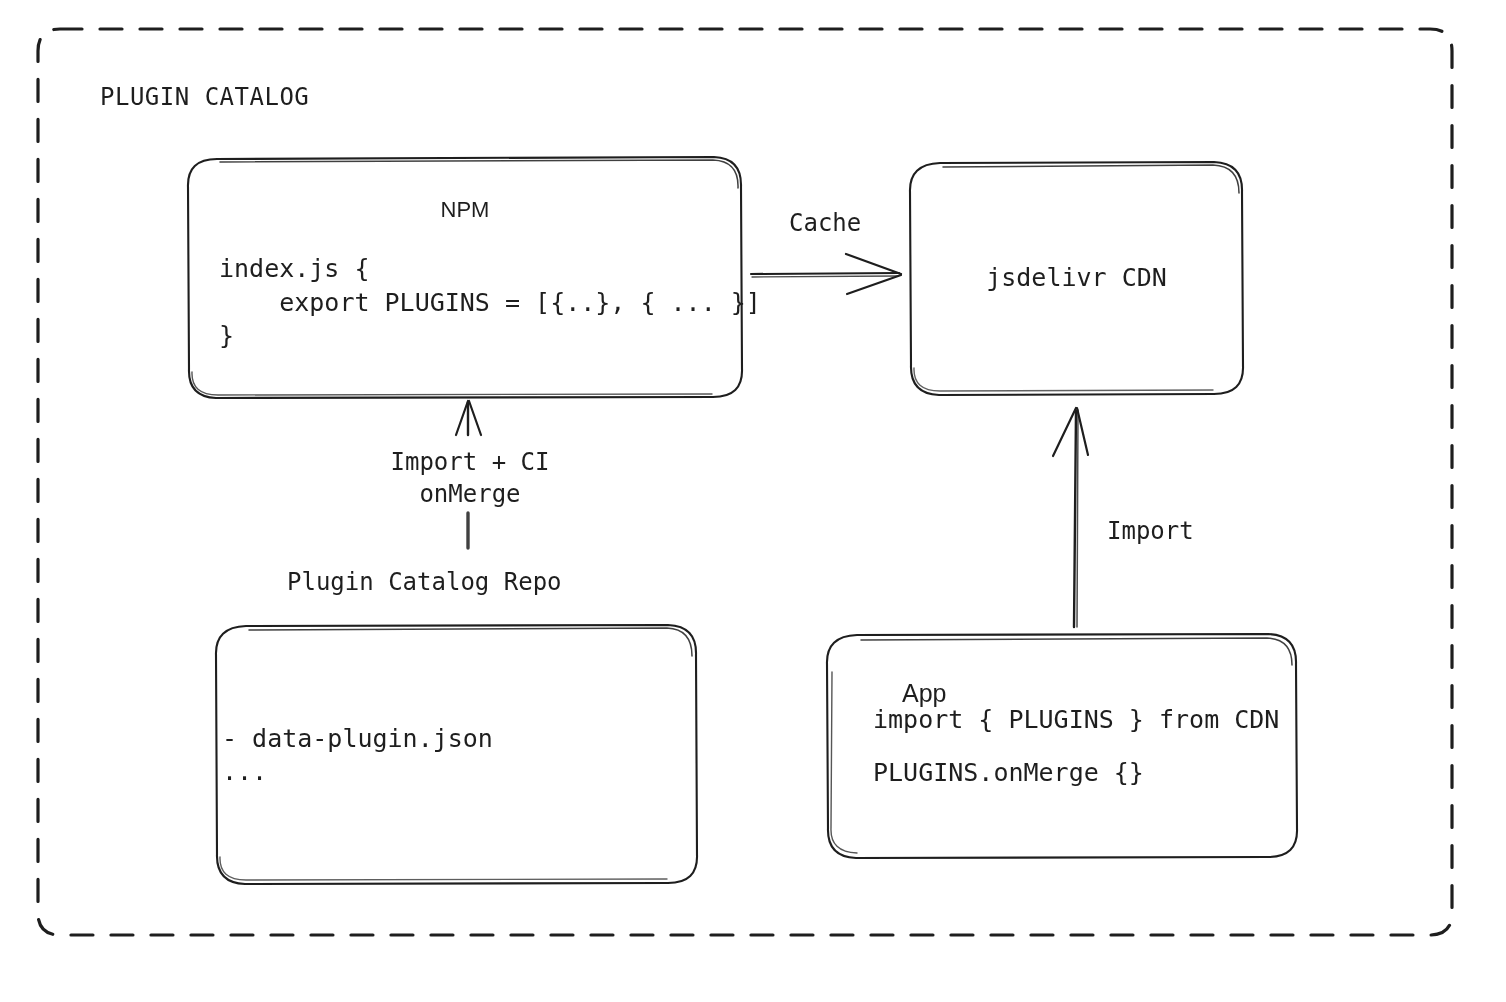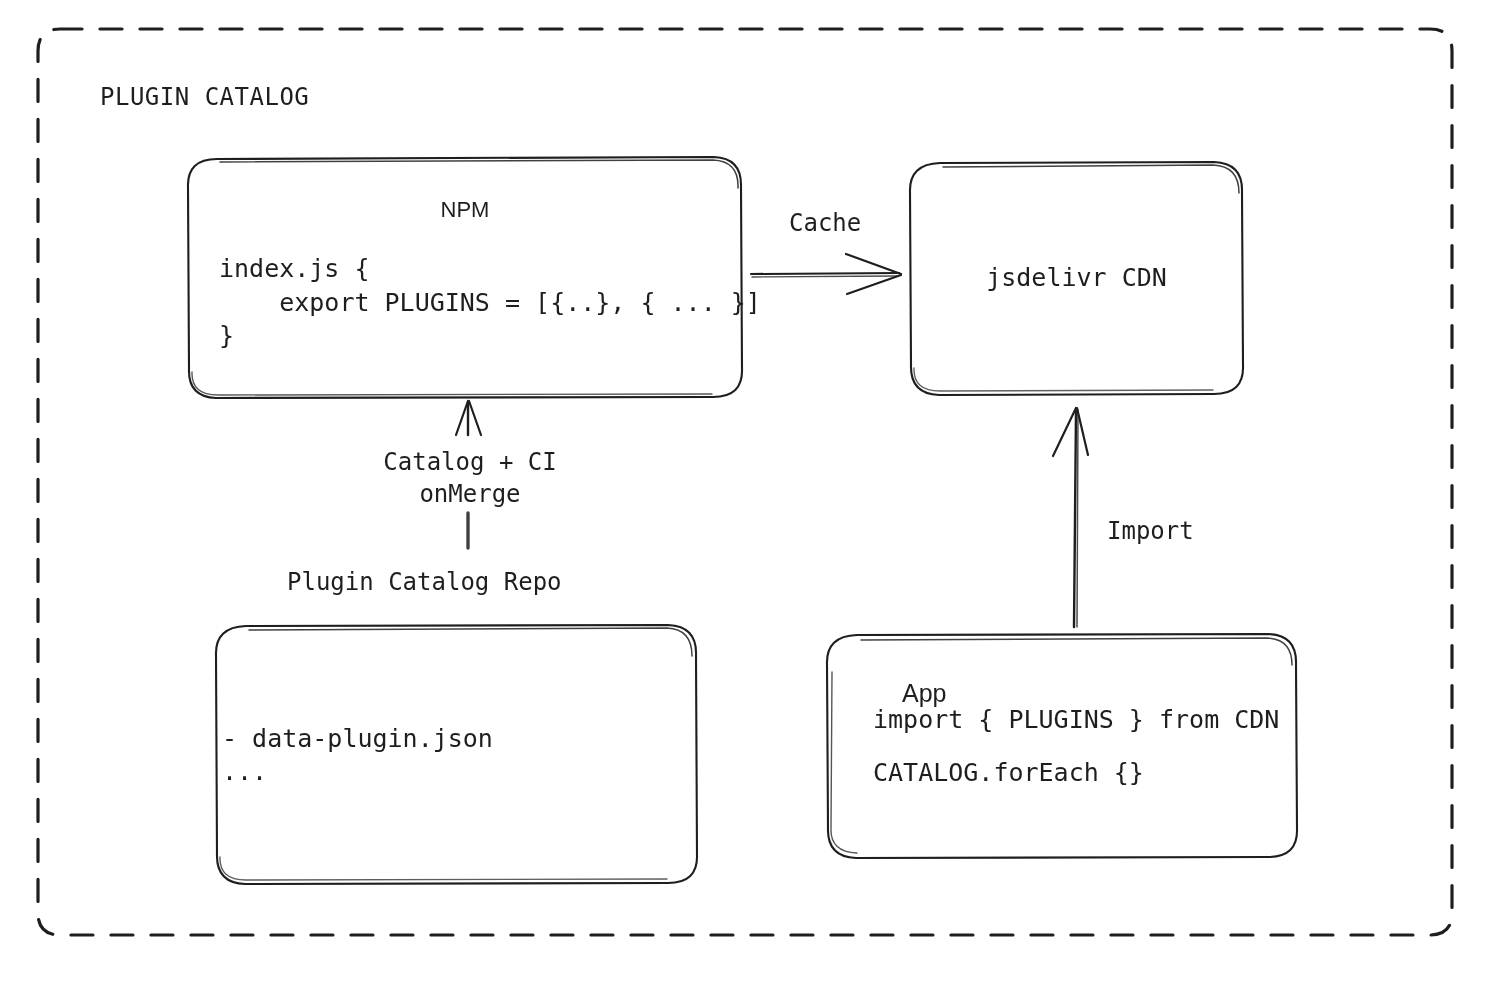--- a/index.html
+++ b/index.html
@@ -188,25 +188,25 @@
   <div class="lbl mono" id="container-title">PLUGIN CATALOG</div>
 
   <div class="lbl sans" id="npm-title">NPM</div>
 
   <div class="lbl mono" id="npm-code"><div>index.js {</div><div>    export PLUGINS = [{..}, { ... }]</div><div>}</div></div>
 
   <div class="lbl mono" id="cdn-title">jsdelivr CDN</div>
 
   <div class="lbl mono" id="cache-label">Cache</div>
 
-  <div class="lbl mono" id="build-label"><div>Catalog + CI</div><div>onMerge</div></div>
+  <div class="lbl mono" id="build-label"><div>Import + CI</div><div>onMerge</div></div>
 
   <div class="lbl mono" id="import-label">Import</div>
 
   <div class="lbl mono" id="repo-title">Plugin Catalog Repo</div>
 
   <div class="lbl mono" id="repo-code"><div>- data-plugin.json</div><div>...</div></div>
 
   <div class="lbl sans" id="app-title">App</div>
 
-  <div class="lbl mono" id="app-code"><div>import { PLUGINS } from CDN</div><div>CATALOG.forEach {}</div></div>
+  <div class="lbl mono" id="app-code"><div>import { PLUGINS } from CDN</div><div>PLUGINS.onMerge {}</div></div>
 
 </div>
 
 </body></html>

